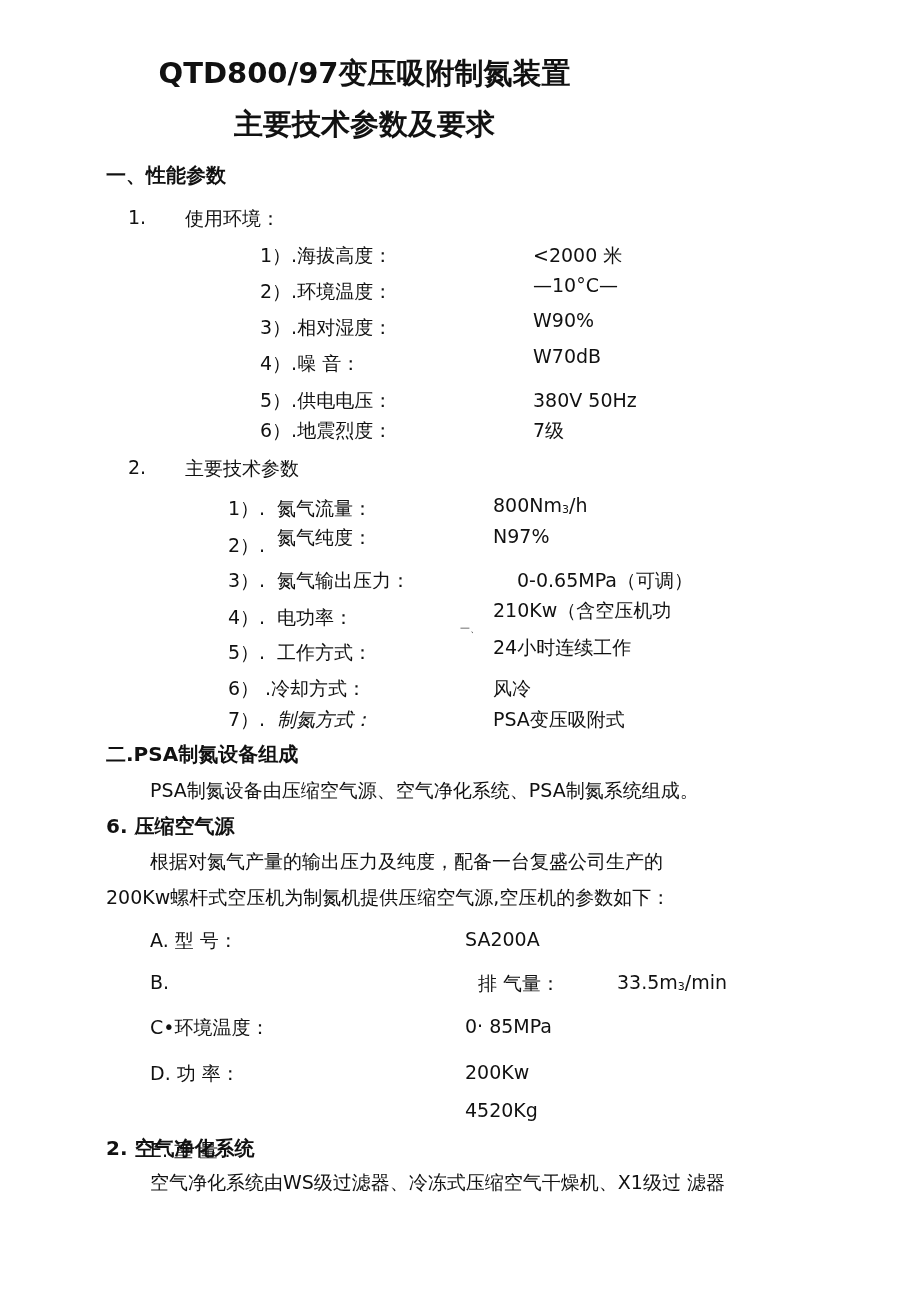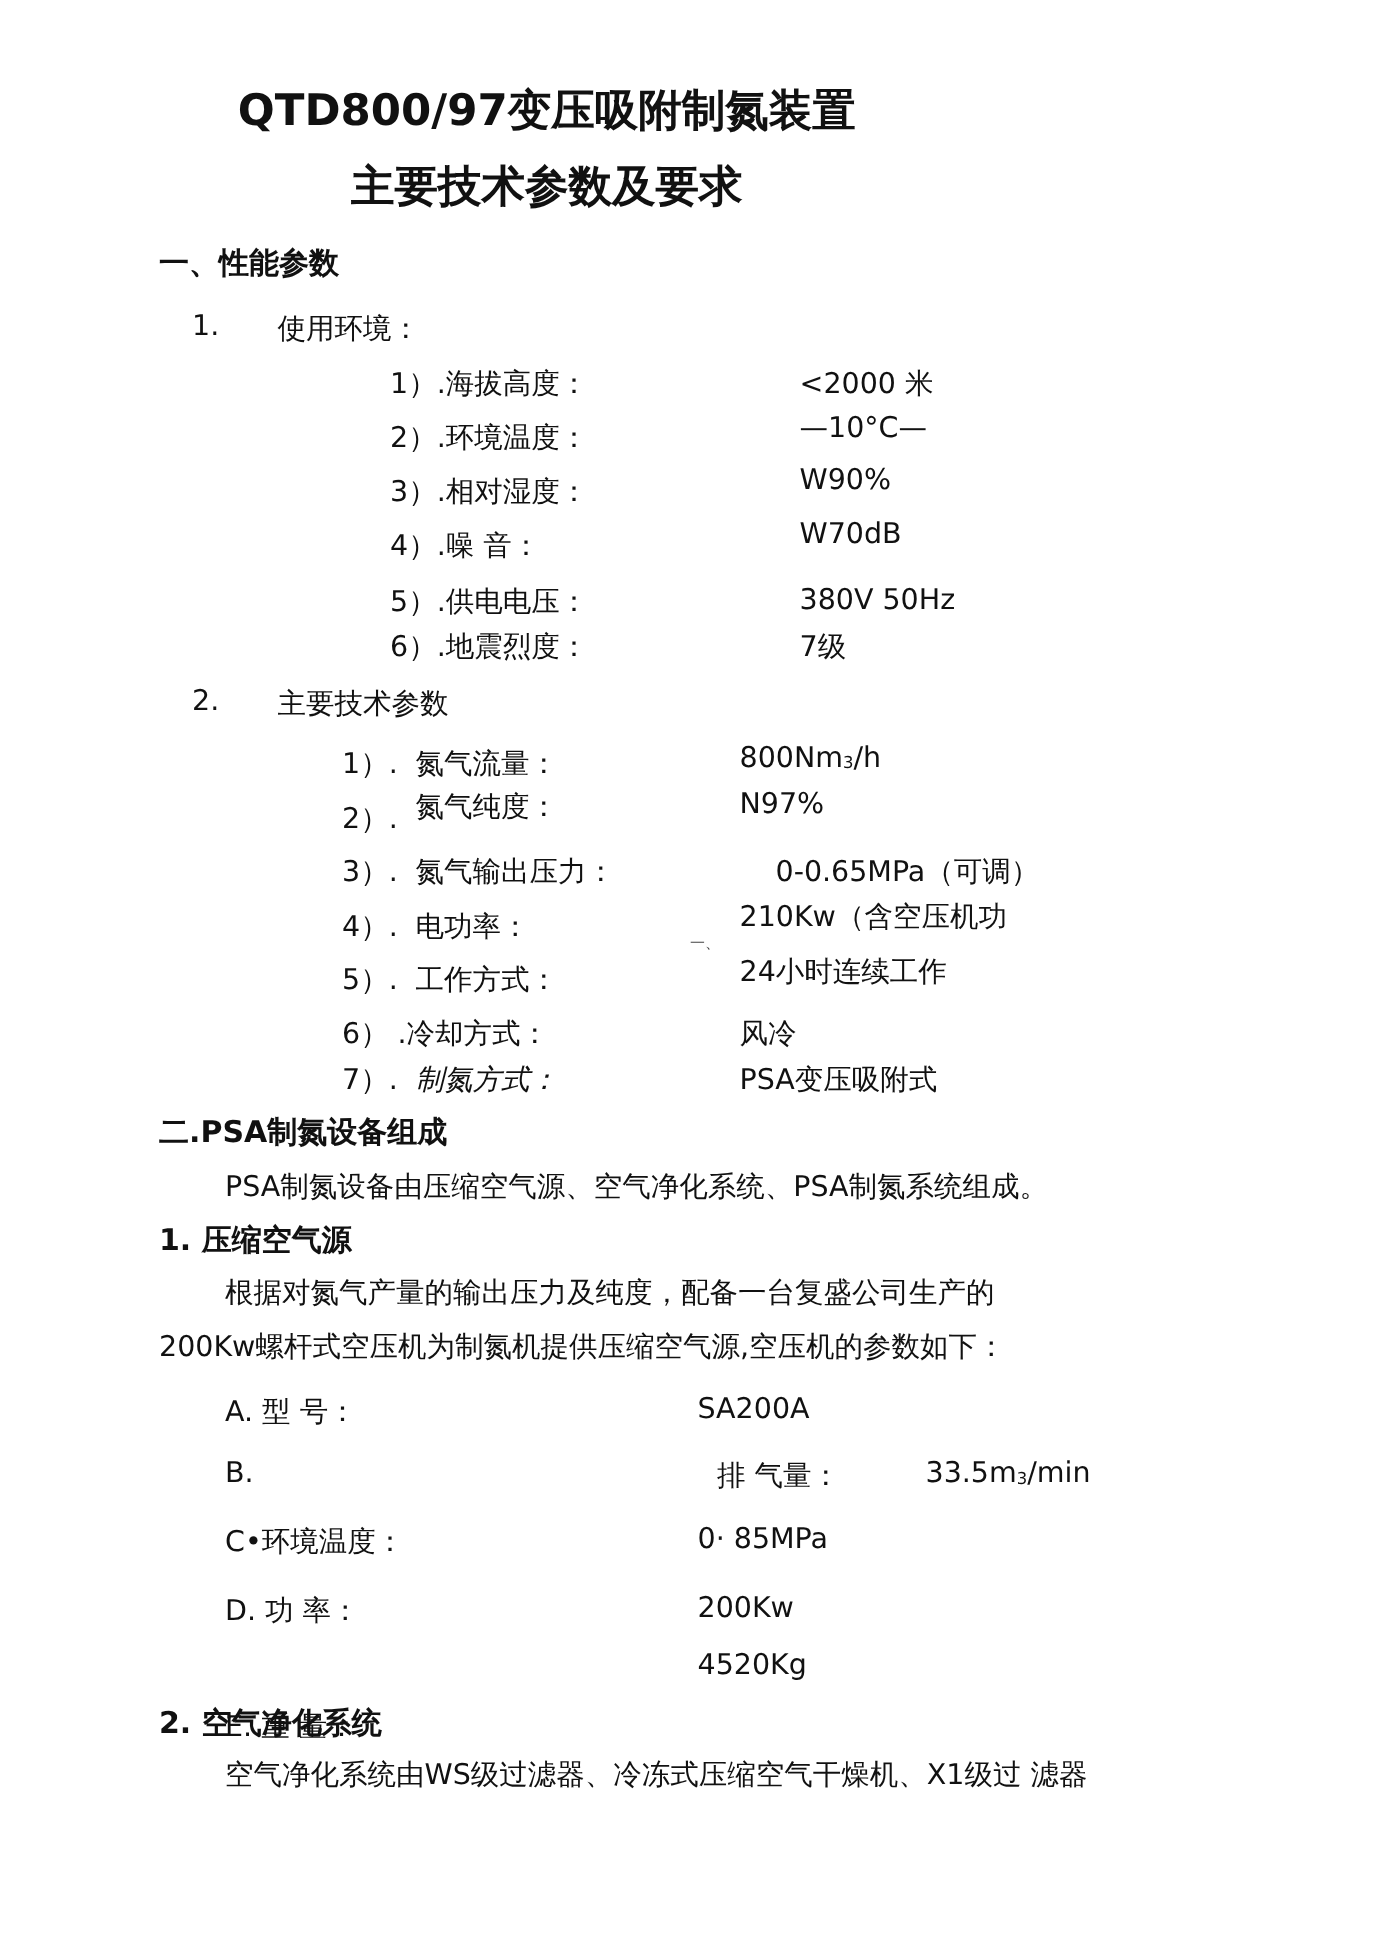--- a/index.html
+++ b/index.html
@@ -76,21 +76,21 @@
     <div class="abs t" style="left:493px; top:676px;">风冷</div>
 
     <div class="abs t" style="left:228px; top:707px;">7）.</div>
     <div class="abs t" style="left:277px; top:707px;font-style:italic;">制氮方式：</div>
     <div class="abs t" style="left:493px; top:707px;">PSA变压吸附式</div>
   </div>
 
   <div class="abs h1" style="left:106px; top:741px;">二.PSA制氮设备组成</div>
   <div class="abs t" style="left:150px; top:778px;">PSA制氮设备由压缩空气源、空气净化系统、PSA制氮系统组成。</div>
 
-  <div class="abs h1" style="left:106px; top:813px;">1. 压缩空气源</div>
+  <div class="abs h1" style="left:106px; top:813px;">6. 压缩空气源</div>
   <div class="abs t" style="left:150px; top:849px;">根据对氮气产量的输出压力及纯度，配备一台复盛公司生产的</div>
   <div class="abs t" style="left:106px; top:885px;">200Kw螺杆式空压机为制氮机提供压缩空气源,空压机的参数如下：</div>
 
   <div>
     <div class="abs t" style="left:150px; top:928px;">A. 型    号：</div>
     <div class="abs t" style="left:465px; top:928px;">SA200A</div>
 
     <div class="abs t" style="left:150px; top:971px;">B.</div>
     <div class="abs t" style="left:478px; top:971px;">排 气量：</div>
     <div class="abs t" style="left:617px; top:971px;"><span>33.5m</span><span class="sub">3</span><span>/min</span></div>

